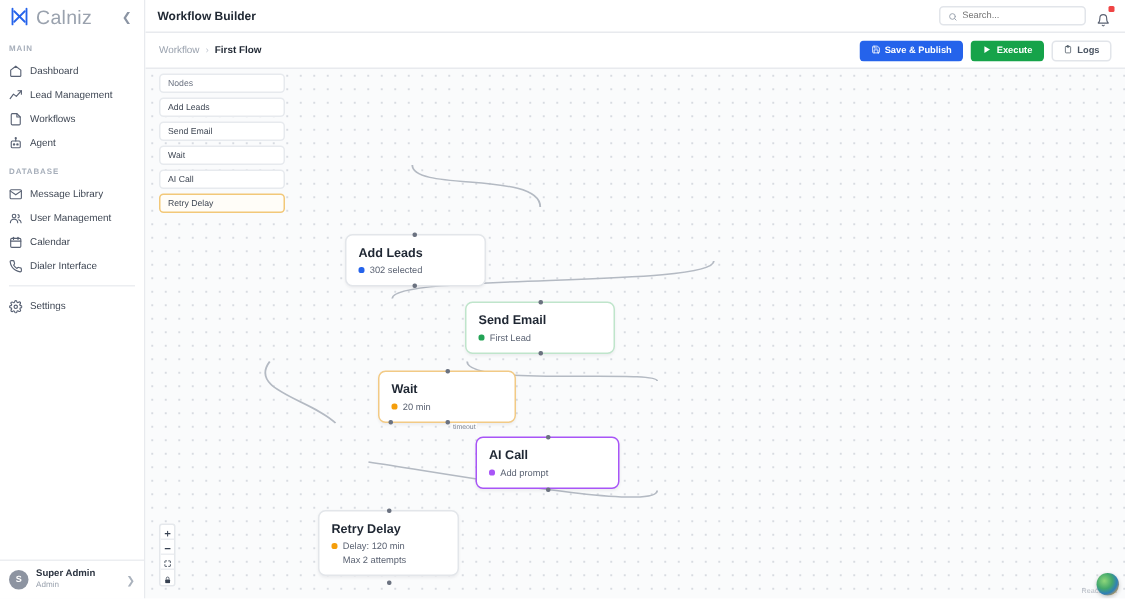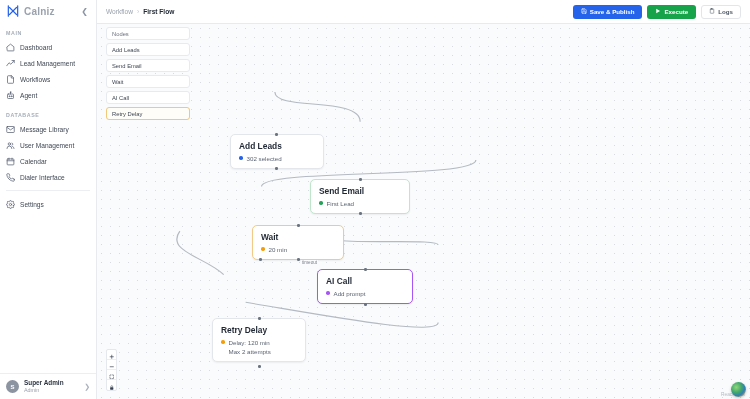--- a/index.html
+++ b/index.html
@@ -19,21 +19,21 @@
     border-right: 1px solid #e8eaee;
     display: flex; flex-direction: column;
     position: relative;
   }
   .brand {
     height: 22px; display: flex; align-items: center;
     padding: 0 6px 0 6px; gap: 4px;
   }
   .brand-logo { width: 14px; height: 14px; flex: 0 0 14px; }
   .brand-name {
-    font-size: 10px; font-weight: 700; color: #9aa2ae; letter-spacing: .2px;
+    font-size: 13px; font-weight: 400; color: #9aa2ae; letter-spacing: .2px;
   }
   .collapse-btn {
     margin-left: auto; width: 11px; height: 11px;
     display: flex; align-items: center; justify-content: center;
     color: #8b94a3; font-size: 8px; cursor: pointer;
   }
   .nav-section { padding-top: 8px; }
   .nav-label {
     font-size: 5.3px; font-weight: 700; color: #a6aeba;
     letter-spacing: .6px; padding: 0 0 3px 6px;
@@ -331,20 +331,43 @@
       <div>
         <div class="who-name">Super Admin</div>
         <div class="who-role">Admin</div>
       </div>
       <span class="who-chev">❯</span>
     </div>
   </aside>
 
   <section class="main">
 
+    <div class="topbar">
+      <div class="page-title">Workflow Builder</div>
+      <div class="top-right">
+        <div class="search-box">
+          <span>
+            <svg viewBox="0 0 24 24" fill="none" stroke="currentColor" stroke-width="2.4" stroke-linecap="round">
+                <circle cx="11" cy="11" r="7"></circle>
+                <path d="M20 20l-3.6-3.6"></path>
+              </svg>
+          </span>
+          <input class="search-input" value="" placeholder="Search..." style="">
+        </div>
+        <div class="bell-wrap">
+          <span>
+            <svg viewBox="0 0 24 24" fill="none" stroke="currentColor" stroke-width="2" stroke-linecap="round" stroke-linejoin="round">
+                <path d="M18 8a6 6 0 1 0-12 0c0 7-3 9-3 9h18s-3-2-3-9"></path>
+                <path d="M13.7 21a2 2 0 0 1-3.4 0"></path>
+              </svg>
+          </span>
+          <span class="bell-badge"></span>
+        </div>
+      </div>
+    </div>
 
     <div class="subbar">
       <div style="display:flex;align-items:center;">
         <span class="crumb">Workflow</span>
         <span class="crumb-sep">›</span>
         <span class="crumb-current">First Flow</span>
       </div>
       <div class="actions">
         <div class="btn btn-primary">
           <span>

